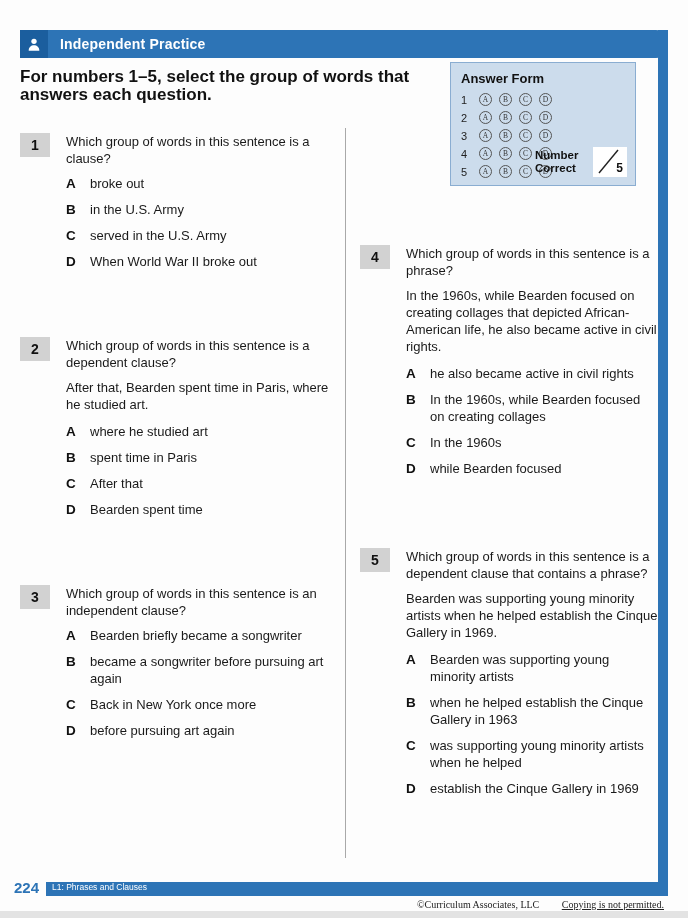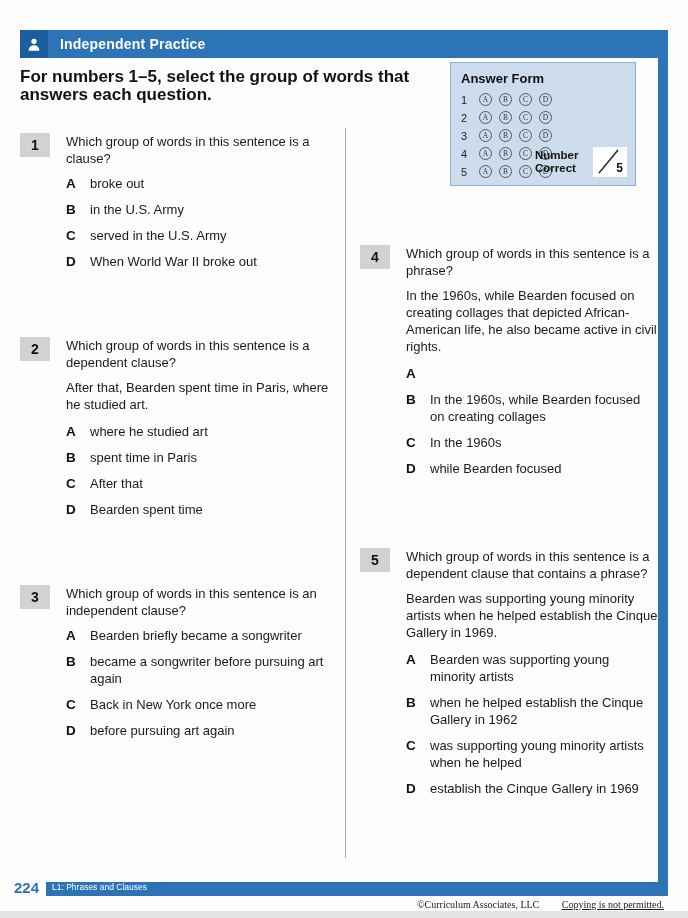--- a/index.html
+++ b/index.html
@@ -265,20 +265,21 @@
   <div class="col-right">
 
     <div class="question">
       <div class="qnum">4</div>
       <div class="qbody">
         <p class="prompt">Which group of words in this sentence is a phrase?</p>
         <p class="passage">In the 1960s, while Bearden focused on creating collages that depicted African-American life, he also became active in civil rights.</p>
         <div class="choices">
           <div class="choice">
             <span class="letter">A</span>
+            <span class="ctext">he also became active in civil rights</span>
           </div>
           <div class="choice">
             <span class="letter">B</span>
             <span class="ctext">In the 1960s, while Bearden focused on creating collages</span>
           </div>
           <div class="choice">
             <span class="letter">C</span>
             <span class="ctext">In the 1960s</span>
           </div>
           <div class="choice">
@@ -294,21 +295,21 @@
       <div class="qbody">
         <p class="prompt">Which group of words in this sentence is a dependent clause that contains a phrase?</p>
         <p class="passage">Bearden was supporting young minority artists when he helped establish the Cinque Gallery in 1969.</p>
         <div class="choices">
           <div class="choice">
             <span class="letter">A</span>
             <span class="ctext">Bearden was supporting young minority artists</span>
           </div>
           <div class="choice">
             <span class="letter">B</span>
-            <span class="ctext">when he helped establish the Cinque Gallery in 1962</span>
+            <span class="ctext">when he helped establish the Cinque Gallery in 1963</span>
           </div>
           <div class="choice">
             <span class="letter">C</span>
             <span class="ctext">was supporting young minority artists when he helped</span>
           </div>
           <div class="choice">
             <span class="letter">D</span>
             <span class="ctext">establish the Cinque Gallery in 1969</span>
           </div>
         </div>

